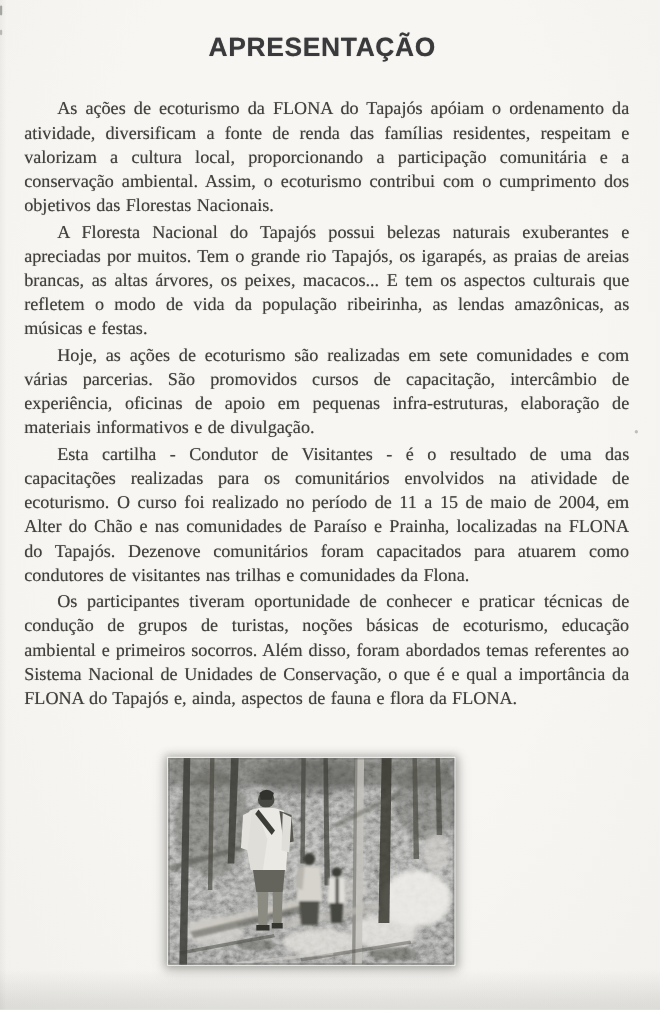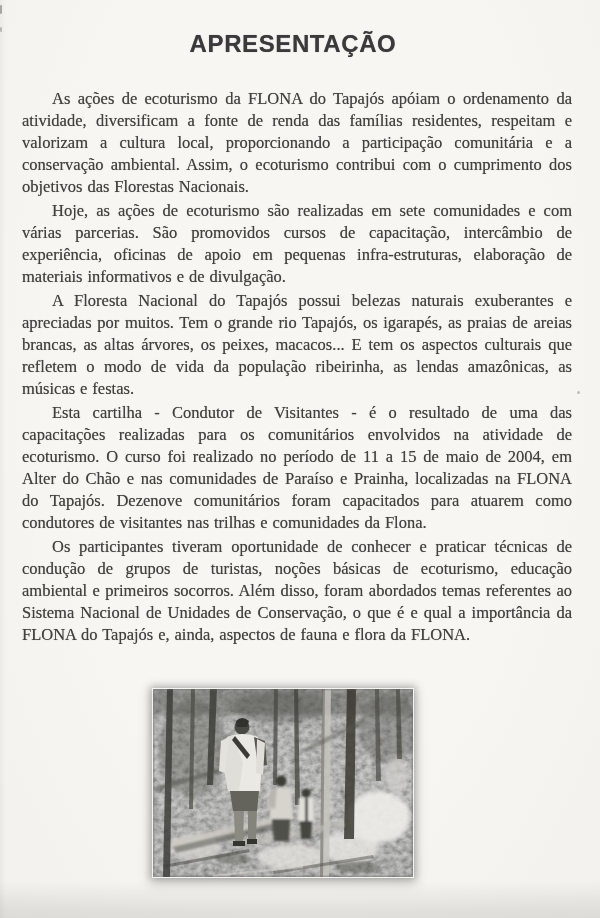--- a/index.html
+++ b/index.html
@@ -77,22 +77,22 @@
 </style>
 </head>
 <body>
 
 <div class="page">
 
   <h1 class="title">APRESENTAÇÃO</h1>
 
   <div class="body-text">
     <p>As ações de ecoturismo da FLONA do Tapajós apóiam o ordenamento da atividade, diversificam a fonte de renda das famílias residentes, respeitam e valorizam a cultura local, proporcionando a participação comunitária e a conservação ambiental. Assim, o ecoturismo contribui com o cumprimento dos objetivos das Florestas Nacionais.</p>
+    <p>A Floresta Nacional do Tapajós possui belezas naturais exuberantes e apreciadas por muitos. Tem o grande rio Tapajós, os igarapés, as praias de areias brancas, as altas árvores, os peixes, macacos... E tem os aspectos culturais que refletem o modo de vida da população ribeirinha, as lendas amazônicas, as músicas e festas.</p>
     <p>Hoje, as ações de ecoturismo são realizadas em sete comunidades e com várias parcerias. São promovidos cursos de capacitação, intercâmbio de experiência, oficinas de apoio em pequenas infra-estruturas, elaboração de materiais informativos e de divulgação.</p>
-    <p>A Floresta Nacional do Tapajós possui belezas naturais exuberantes e apreciadas por muitos. Tem o grande rio Tapajós, os igarapés, as praias de areias brancas, as altas árvores, os peixes, macacos... E tem os aspectos culturais que refletem o modo de vida da população ribeirinha, as lendas amazônicas, as músicas e festas.</p>
     <p>Esta cartilha - Condutor de Visitantes - é o resultado de uma das capacitações realizadas para os comunitários envolvidos na atividade de ecoturismo. O curso foi realizado no período de 11 a 15 de maio de 2004, em Alter do Chão e nas comunidades de Paraíso e Prainha, localizadas na FLONA do Tapajós. Dezenove comunitários foram capacitados para atuarem como condutores de visitantes nas trilhas e comunidades da Flona.</p>
     <p>Os participantes tiveram oportunidade de conhecer e praticar técnicas de condução de grupos de turistas, noções básicas de ecoturismo, educação ambiental e primeiros socorros. Além disso, foram abordados temas referentes ao Sistema Nacional de Unidades de Conservação, o que é e qual a importância da FLONA do Tapajós e, ainda, aspectos de fauna e flora da FLONA.</p>
   </div>
 
   <figure class="photo-figure" aria-label="Foto em preto e branco de condutores e visitantes caminhando em trilha na floresta">
     <svg viewBox="0 0 260 188" preserveAspectRatio="none">
       <defs>
         <linearGradient id="bgGrad" x1="0" y1="0" x2="0" y2="1">
           <stop offset="0" stop-color="#7f7f7d"></stop>
           <stop offset="0.5" stop-color="#8e8e8b"></stop>

